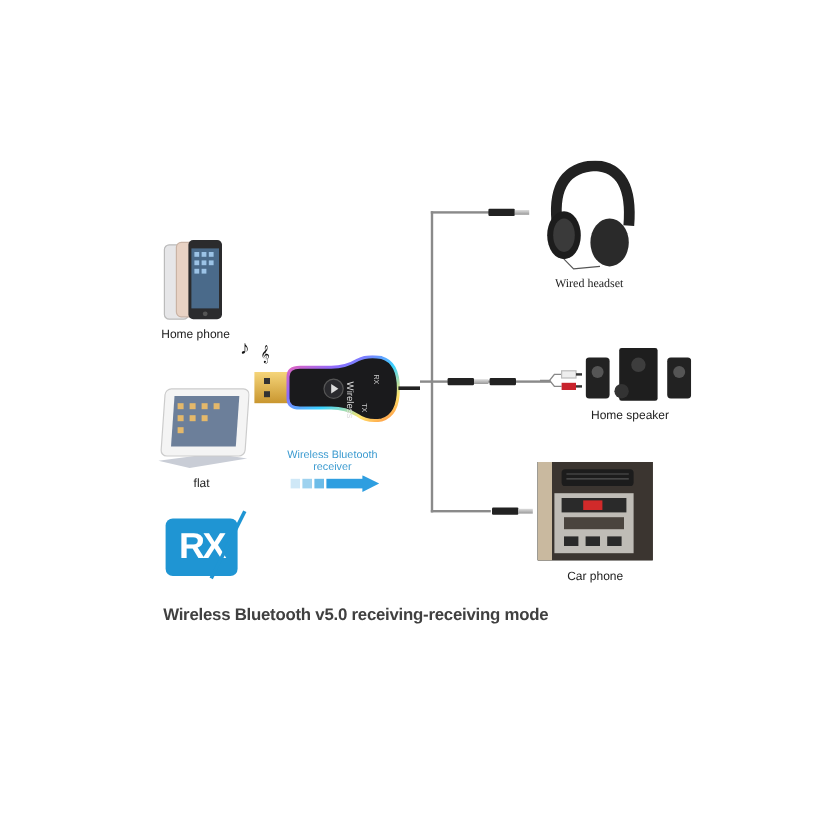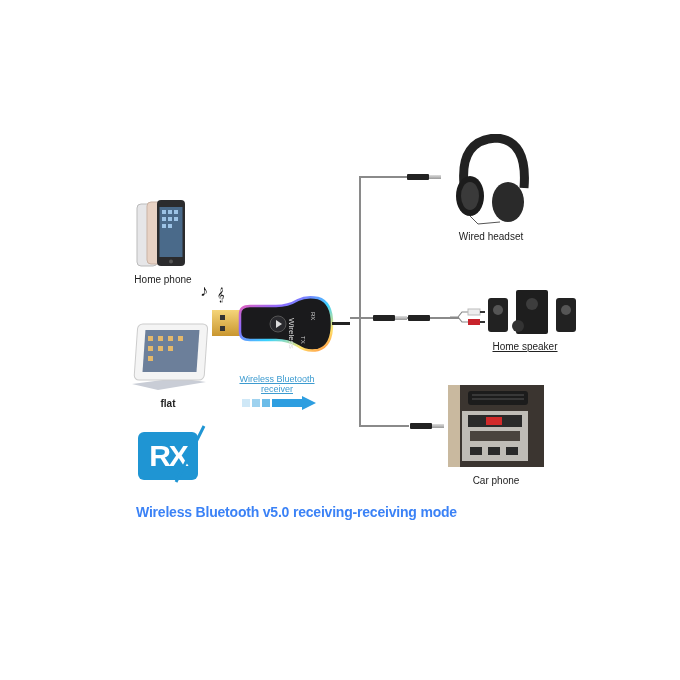--- a/index.html
+++ b/index.html
@@ -4,23 +4,23 @@
 <style>
   html, body { margin: 0; padding: 0; background: #ffffff; }
   body { width: 680px; height: 680px; position: relative; overflow: hidden; font-family: "Liberation Sans", sans-serif; }
   .abs { position: absolute; }
   .label { position: absolute; font-size: 10px; color: #222; text-align: center; white-space: nowrap; }
   .line-v { position: absolute; background: #8a8a8a; width: 2px; }
   .line-h { position: absolute; background: #8a8a8a; height: 2px; }
   .plug { position: absolute; height: 6px; }
   .plug .body { position: absolute; left: 0; top: 0; width: 22px; height: 6px; background: #222; border-radius: 1px; }
   .plug .tip { position: absolute; left: 22px; top: 1px; width: 12px; height: 4px; background: linear-gradient(#ddd, #999); }
-  .caption { position: absolute; left: 136px; top: 504px; font-size: 14px; font-weight: bold; color: #3b82f6; white-space: nowrap; letter-spacing: -0.2px; }
+  .caption { position: absolute; left: 136px; top: 504px; font-size: 14px; font-weight: bold; color: #404040; white-space: nowrap; letter-spacing: -0.2px; }
   .rx-badge { position: absolute; left: 138px; top: 432px; width: 60px; height: 48px; background: #1f95d3; border-radius: 6px; color: #fff; font-weight: bold; font-size: 30px; line-height: 48px; text-align: center; letter-spacing: -2px; }
-  .receiver-text { position: absolute; left: 236px; top: 374px; width: 82px; font-size: 9px; color: #3c9bd0; text-align: center; line-height: 10px; text-decoration: underline; }
+  .receiver-text { position: absolute; left: 236px; top: 374px; width: 82px; font-size: 9px; color: #3c9bd0; text-align: center; line-height: 10px; }
   .arrow { position: absolute; left: 242px; top: 396px; width: 74px; height: 14px; }
 </style>
 </head>
 <body>
 
 <div class="abs" style="left:135px;top:200px;width:52px;height:68px;">
   <svg width="52" height="68" viewBox="0 0 52 68">
     <rect x="2" y="4" width="20" height="62" rx="4" fill="#e6e6e8" stroke="#bbb"></rect>
     <rect x="12" y="2" width="20" height="62" rx="4" fill="#e8d2c4" stroke="#c9b3a5"></rect>
     <rect x="22" y="0" width="28" height="66" rx="4" fill="#2b2b2d"></rect>
@@ -53,21 +53,21 @@
         <rect x="30" y="14" width="5" height="5"></rect>
         <rect x="40" y="14" width="5" height="5"></rect>
         <rect x="50" y="14" width="5" height="5"></rect>
         <rect x="20" y="24" width="5" height="5"></rect>
         <rect x="30" y="24" width="5" height="5"></rect>
         <rect x="40" y="24" width="5" height="5"></rect>
         <rect x="20" y="34" width="5" height="5"></rect>
       </g>
   </svg>
 </div>
-<div class="label" style="left:138px;top:398px;width:60px;font-weight:bold;">flat</div>
+<div class="label" style="left:138px;top:398px;width:60px;">flat</div>
 
 <div class="abs" style="left:210px;top:296px;width:140px;height:58px;">
   <svg width="140" height="58" viewBox="0 0 140 58">
     <defs>
       <linearGradient id="rgb" x1="0" y1="0" x2="1" y2="1">
         <stop offset="0" stop-color="#ff5fa8"></stop>
           <stop offset="0.3" stop-color="#8b6bff"></stop>
           <stop offset="0.55" stop-color="#38d3ff"></stop>
           <stop offset="0.8" stop-color="#ffe46b"></stop>
           <stop offset="1" stop-color="#ff8a3d"></stop>
@@ -135,34 +135,34 @@
 
 <div class="abs" style="left:452px;top:134px;width:80px;height:92px;">
   <svg width="80" height="92" viewBox="0 0 80 92">
     <path d="M12,50 Q8,6 44,4 Q76,6 72,54" stroke="#222" stroke-width="9" fill="none"></path>
     <ellipse cx="18" cy="62" rx="14" ry="20" fill="#1c1c1c"></ellipse>
     <ellipse cx="18" cy="62" rx="9" ry="14" fill="#3a3a3a"></ellipse>
     <ellipse cx="56" cy="68" rx="16" ry="20" fill="#2a2a2a"></ellipse>
     <path d="M18,82 L26,90 L48,88" stroke="#555" fill="none"></path>
   </svg>
 </div>
-<div class="label" style="left:446px;top:231px;width:90px;">Wired headset</div>
+<div class="label" style="left:446px;top:231px;width:90px;font-family:Liberation Serif, serif;">Wired headset</div>
 
 <div class="abs" style="left:488px;top:288px;width:88px;height:48px;">
   <svg width="88" height="48" viewBox="0 0 88 48">
     <rect x="0" y="10" width="20" height="34" rx="3" fill="#222"></rect>
       <circle cx="10" cy="22" r="5" fill="#555"></circle>
     <rect x="28" y="2" width="32" height="44" rx="2" fill="#1e1e1e"></rect>
       <circle cx="44" cy="16" r="6" fill="#3d3d3d"></circle>
     <circle cx="30" cy="38" r="6" fill="#333"></circle>
     <rect x="68" y="10" width="20" height="34" rx="3" fill="#222"></rect>
       <circle cx="78" cy="22" r="5" fill="#555"></circle>
   </svg>
 </div>
-<div class="label" style="left:480px;top:341px;width:90px;text-decoration:underline;">Home speaker</div>
+<div class="label" style="left:480px;top:341px;width:90px;">Home speaker</div>
 
 <div class="abs" style="left:448px;top:385px;width:96px;height:82px;background:#2a2622;">
   <svg width="96" height="82" viewBox="0 0 96 82">
     <rect x="0" y="0" width="96" height="82" fill="#3b3530"></rect>
     <rect x="20" y="6" width="60" height="14" rx="3" fill="#1c1c1c"></rect>
     <g stroke="#555">
         <line x1="24" y1="10" x2="76" y2="10"></line>
         <line x1="24" y1="14" x2="76" y2="14"></line>
       </g>
     <rect x="14" y="26" width="66" height="50" fill="#bfbcb6"></rect>

